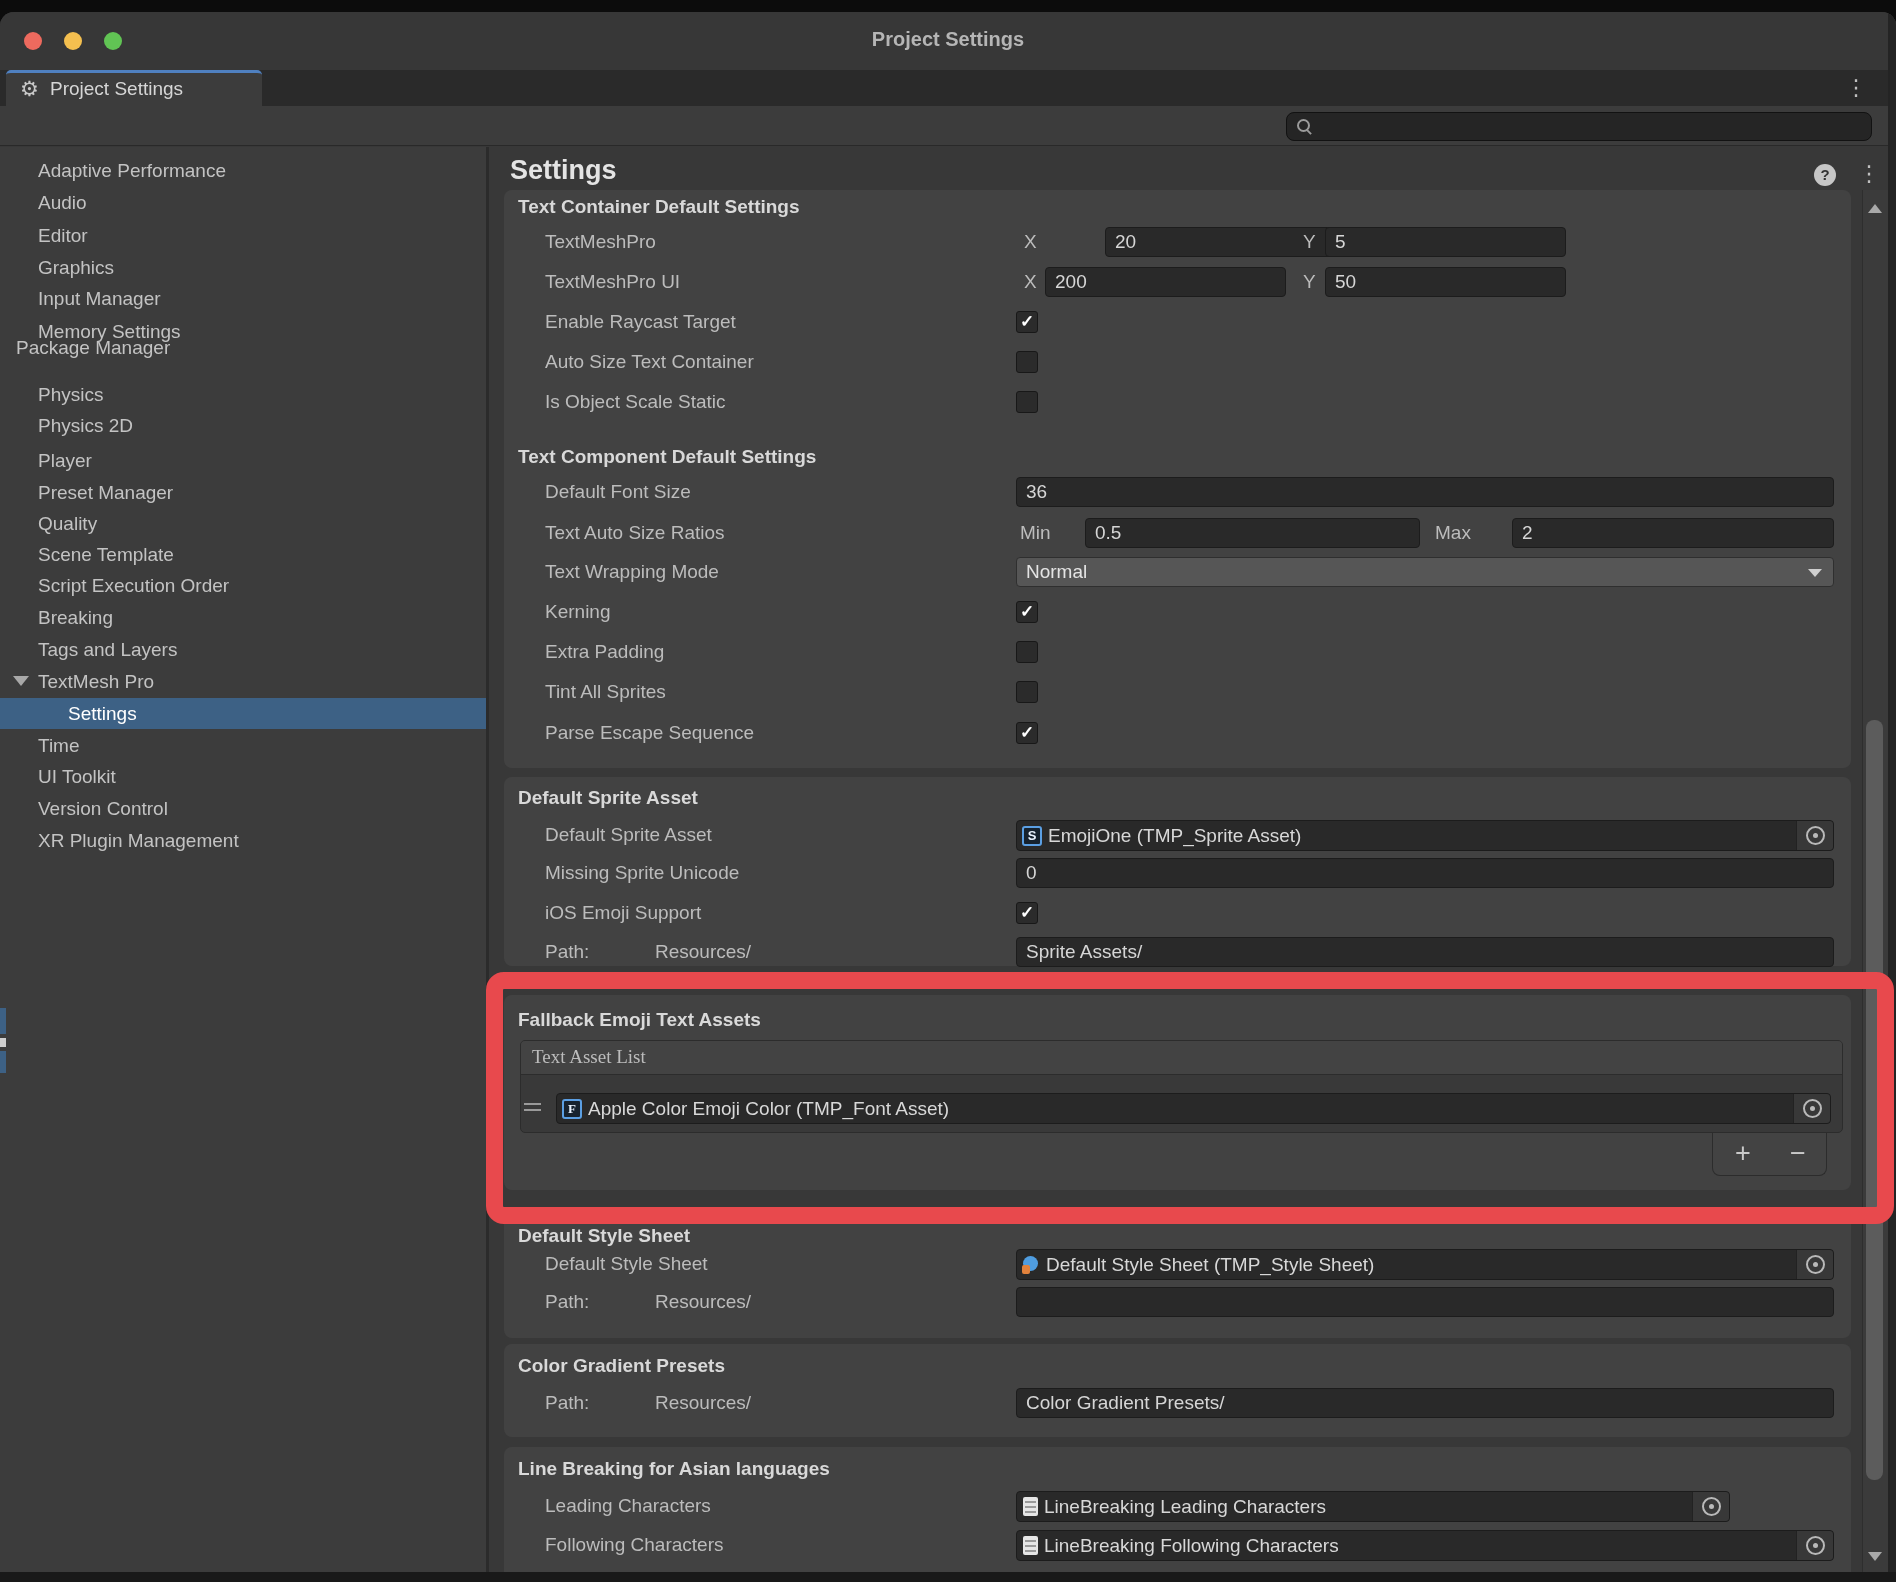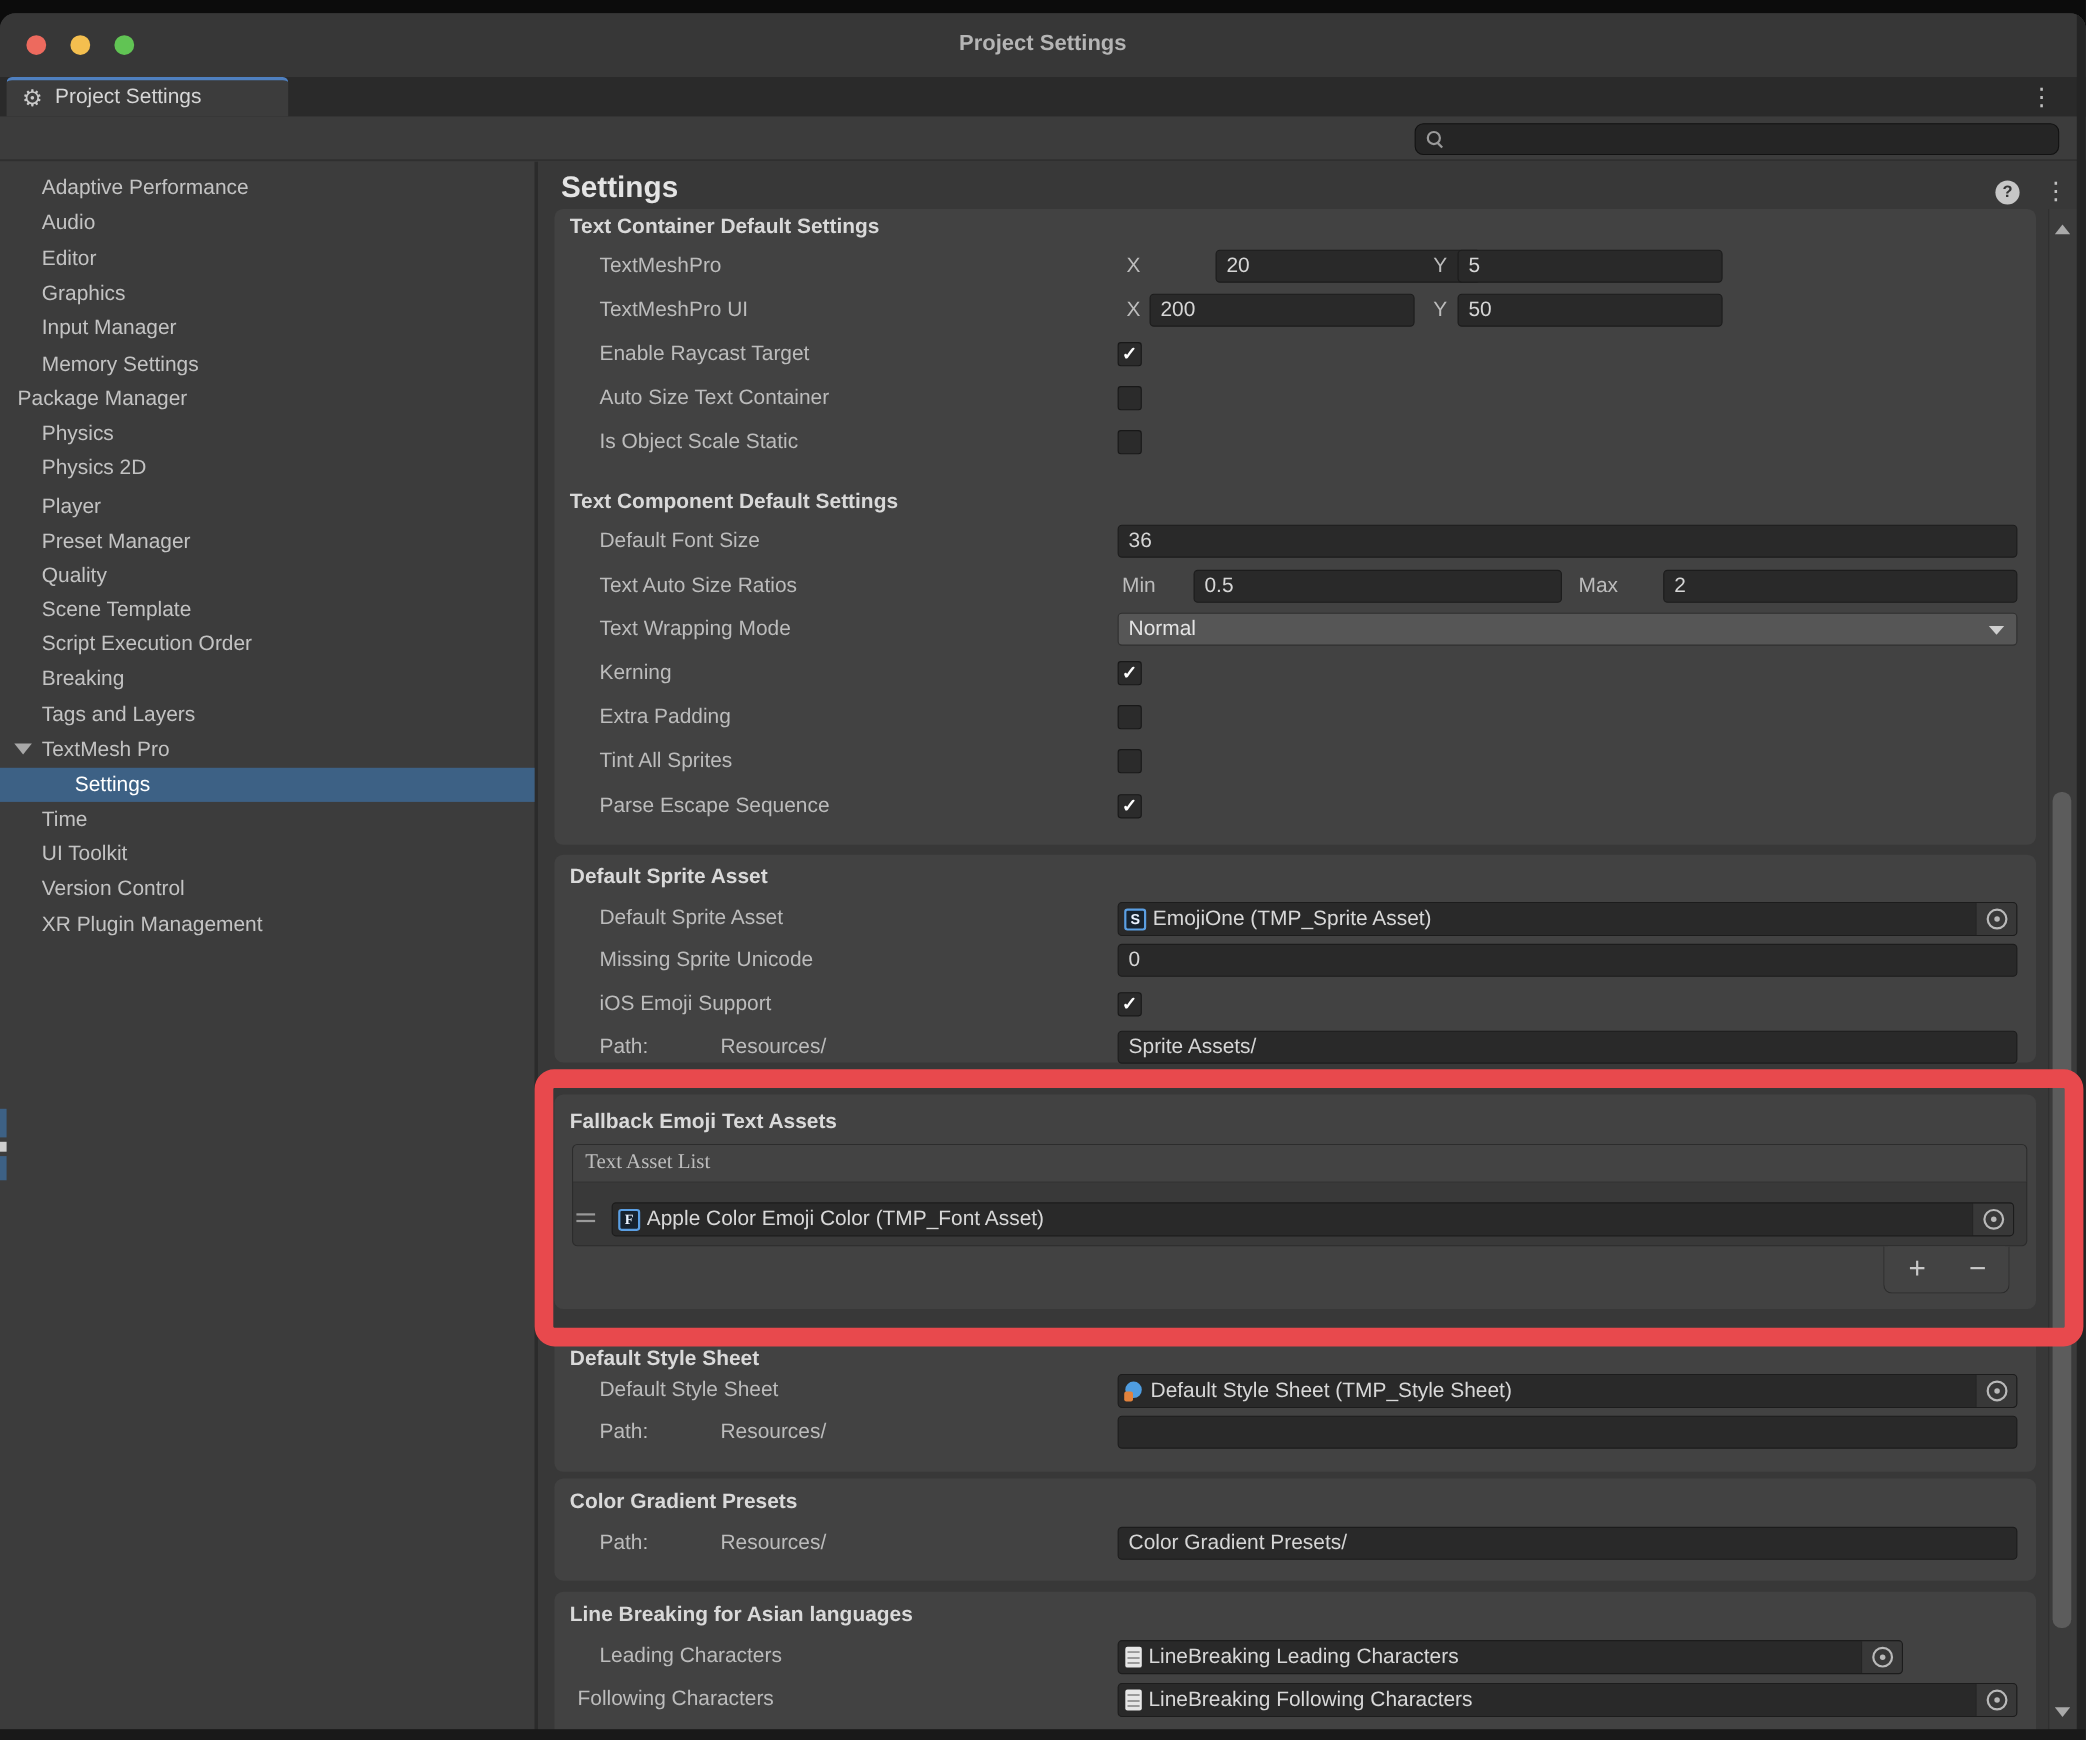--- a/index.html
+++ b/index.html
@@ -71,21 +71,21 @@
 
   <div class="a" style="left:0;top:147px;width:486px;height:1435px;background:#3c3c3c;"></div>
   <div class="a" style="left:486px;top:147px;width:3px;height:1435px;background:#2b2b2b;"></div>
 
   <div class="sideitem" style="top:155px;">Adaptive Performance</div>
   <div class="sideitem" style="top:187px;">Audio</div>
   <div class="sideitem" style="top:220px;">Editor</div>
   <div class="sideitem" style="top:252px;">Graphics</div>
   <div class="sideitem" style="top:283px;">Input Manager</div>
   <div class="sideitem" style="top:316px;">Memory Settings</div>
-  <div class="sideitem" style="top:347px;padding-left:16px;">Package Manager</div>
+  <div class="sideitem" style="top:332px;padding-left:16px;">Package Manager</div>
   <div class="sideitem" style="top:379px;">Physics</div>
   <div class="sideitem" style="top:410px;">Physics 2D</div>
   <div class="sideitem" style="top:445px;">Player</div>
   <div class="sideitem" style="top:477px;">Preset Manager</div>
   <div class="sideitem" style="top:508px;">Quality</div>
   <div class="sideitem" style="top:539px;">Scene Template</div>
   <div class="sideitem" style="top:570px;">Script Execution Order</div>
   <div class="sideitem" style="top:602px;">Breaking</div>
   <div class="sideitem" style="top:634px;">Tags and Layers</div>
   <div class="sideitem" style="top:666px;">TextMesh Pro</div>
@@ -247,21 +247,21 @@
           <i></i>
         </span>
     <span class="txt">LineBreaking Leading Characters</span>
     <span class="pick">
           <i class="c">
             <i class="d"></i>
           </i>
         </span>
   </div>
 
-  <div class="lbl" style="left:525px;top:1533px;">Following Characters</div>
+  <div class="lbl" style="left:545px;top:1533px;">Following Characters</div>
   <div class="obj" style="left:1016px;top:1530px;width:818px;">
     <span class="pageicon">
           <i></i>
         </span>
     <span class="txt">LineBreaking Following Characters</span>
     <span class="pick">
           <i class="c">
             <i class="d"></i>
           </i>
         </span>

